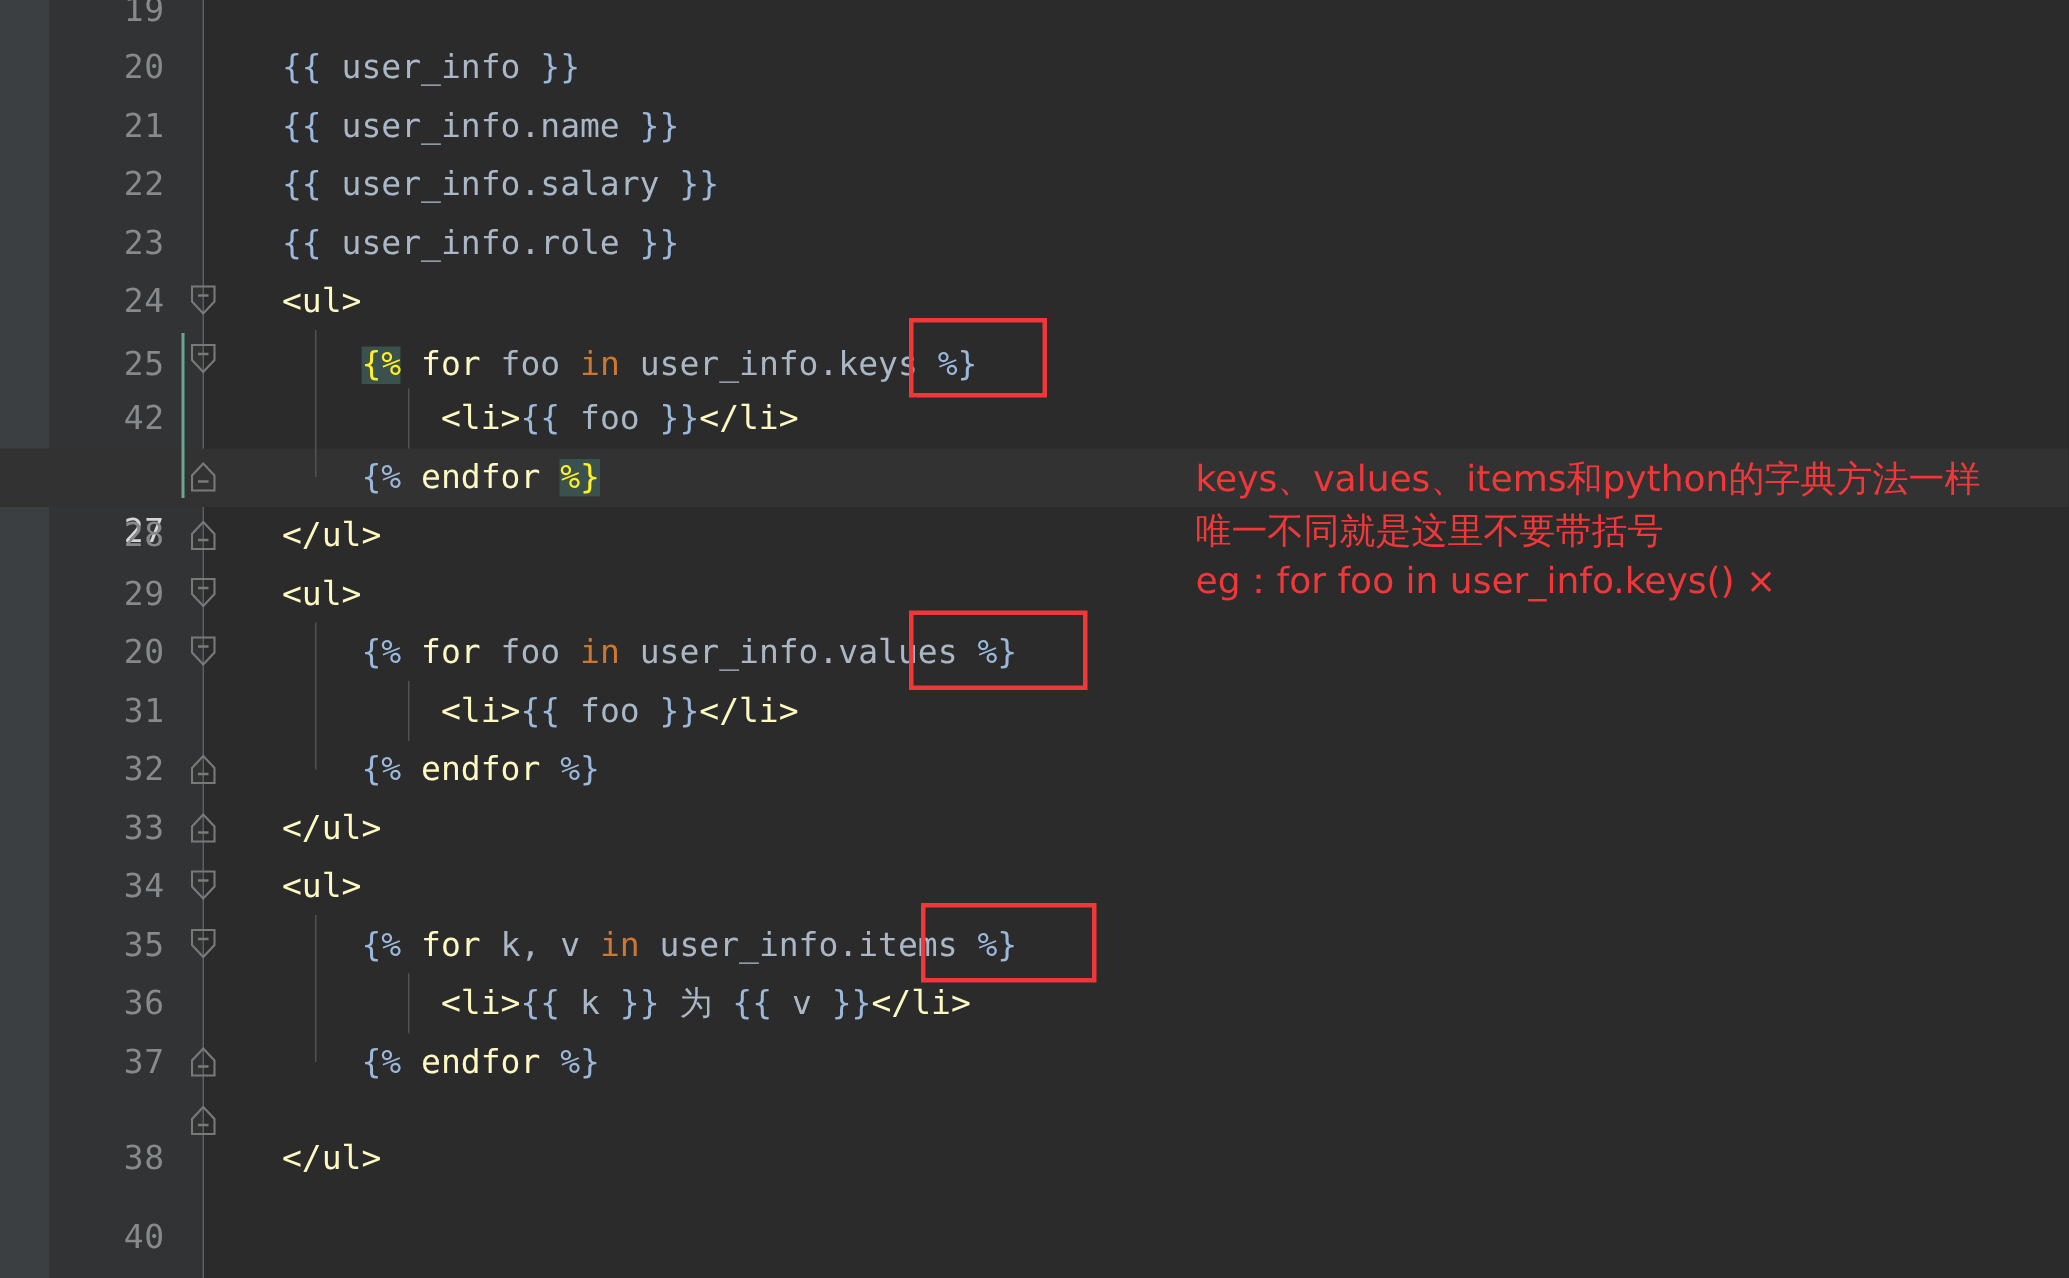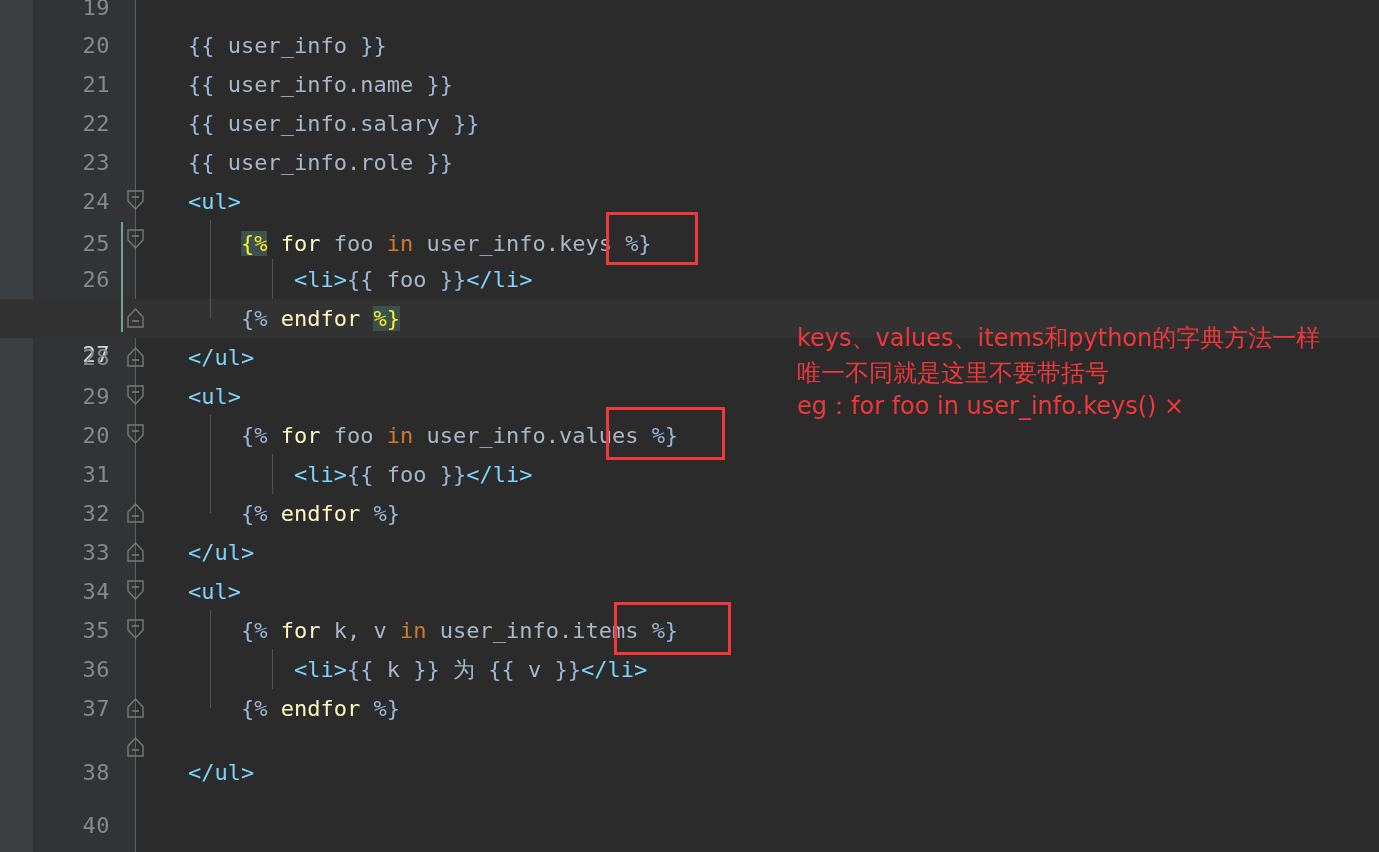--- a/index.html
+++ b/index.html
@@ -97,21 +97,21 @@
     height: 39.6px;
     line-height: 39.6px;
     font-family: "DejaVu Sans Mono", "Liberation Mono", monospace;
     font-size: 22px;
     white-space: pre;
     color: #A9B7C6;
     z-index: 6;
   }
 
   
-  .tag      { color: #7dd3fc; }   
+  .tag      { color: #fef9c3; }   
   .braces   { color: #9BB8DB; }   
   .kw       { color: #fef9c3; }   
   .kw2      { color: #CC7832; }   
   .ident    { color: #A9B7C6; }   
   .plain    { color: #A9B7C6; }
   .match    {                     
     background: #3B514D;
     color: #FFEF28;
   }
 
@@ -152,21 +152,20 @@
   }
 
   
   .annot-text {
     position: absolute;
     color: #F0373A;
     font-family: "DejaVu Sans", "Liberation Sans", sans-serif;
     font-size: 24px;
     z-index: 9;
     white-space: pre;
-    margin-top: 19px;
   }
 </style>
 </head>
 <body>
 
 <div id="editor">
 
   <div class="code-surface"></div>
   <div class="left-strip"></div>
   <div class="gutter"></div>
@@ -201,21 +200,21 @@
     <span class="lineno">24</span>
     <span class="codetext"><span class="tag">    &lt;ul&gt;</span></span>
   </div>
 
   <div class="row" style="top:224px;">
     <span class="lineno">25</span>
     <span class="codetext"><span class="plain">        </span><span class="match">{%</span><span class="plain"> </span><span class="kw">for</span><span class="ident"> foo </span><span class="kw2">in</span><span class="ident"> user_info.keys </span><span class="braces">%}</span></span>
   </div>
 
   <div class="row" style="top:259.5px;">
-    <span class="lineno">26</span>
+    <span class="lineno">42</span>
     <span class="codetext"><span class="plain">            </span><span class="tag">&lt;li&gt;</span><span class="braces">{{</span><span class="ident"> foo </span><span class="braces">}}</span><span class="tag">&lt;/li&gt;</span></span>
   </div>
 
   <div class="row current" style="top:298.5px;">
     <span class="lineno">27</span>
     <span class="codetext"><span class="plain">        </span><span class="braces">{%</span><span class="plain"> </span><span class="kw">endfor</span><span class="plain"> </span><span class="match">%}</span></span>
   </div>
 
   <div class="row" style="top:337.5px;">
     <span class="lineno">28</span>

